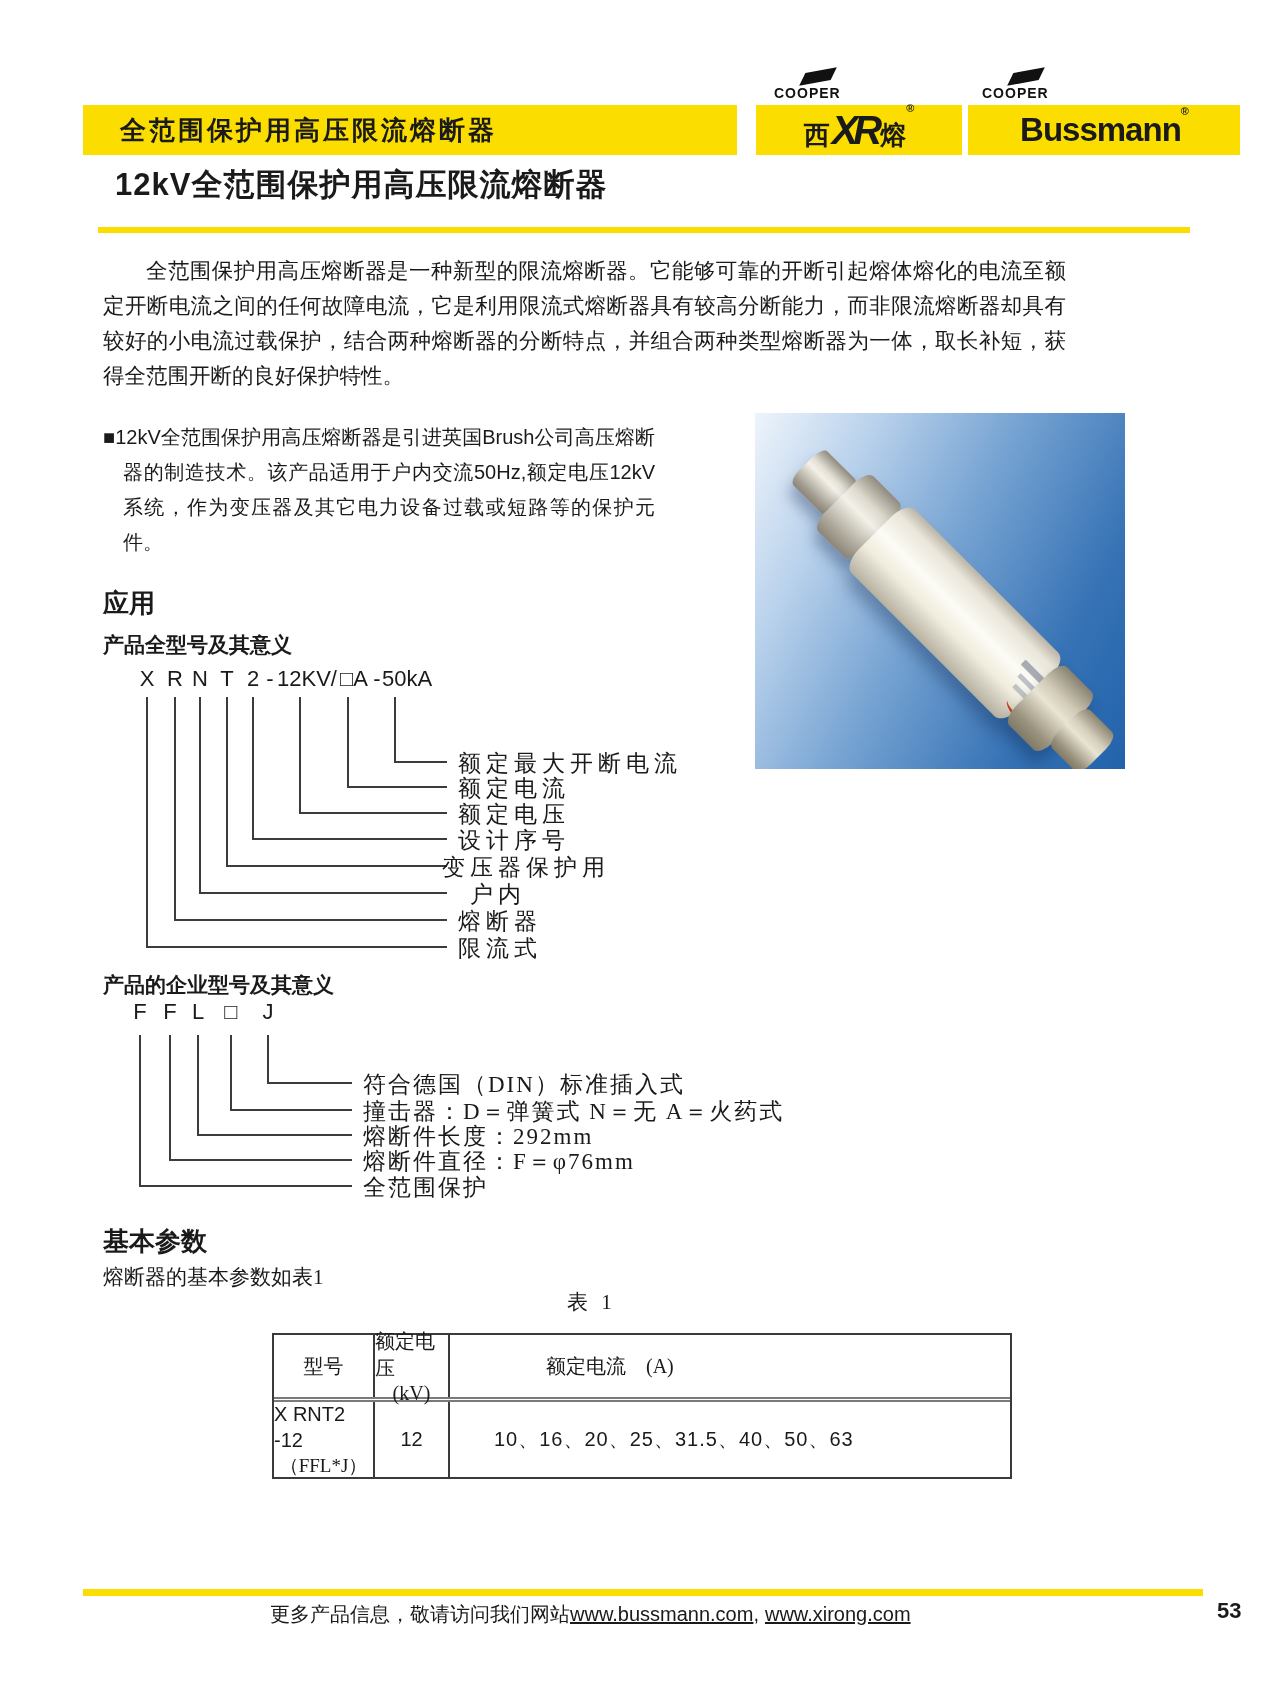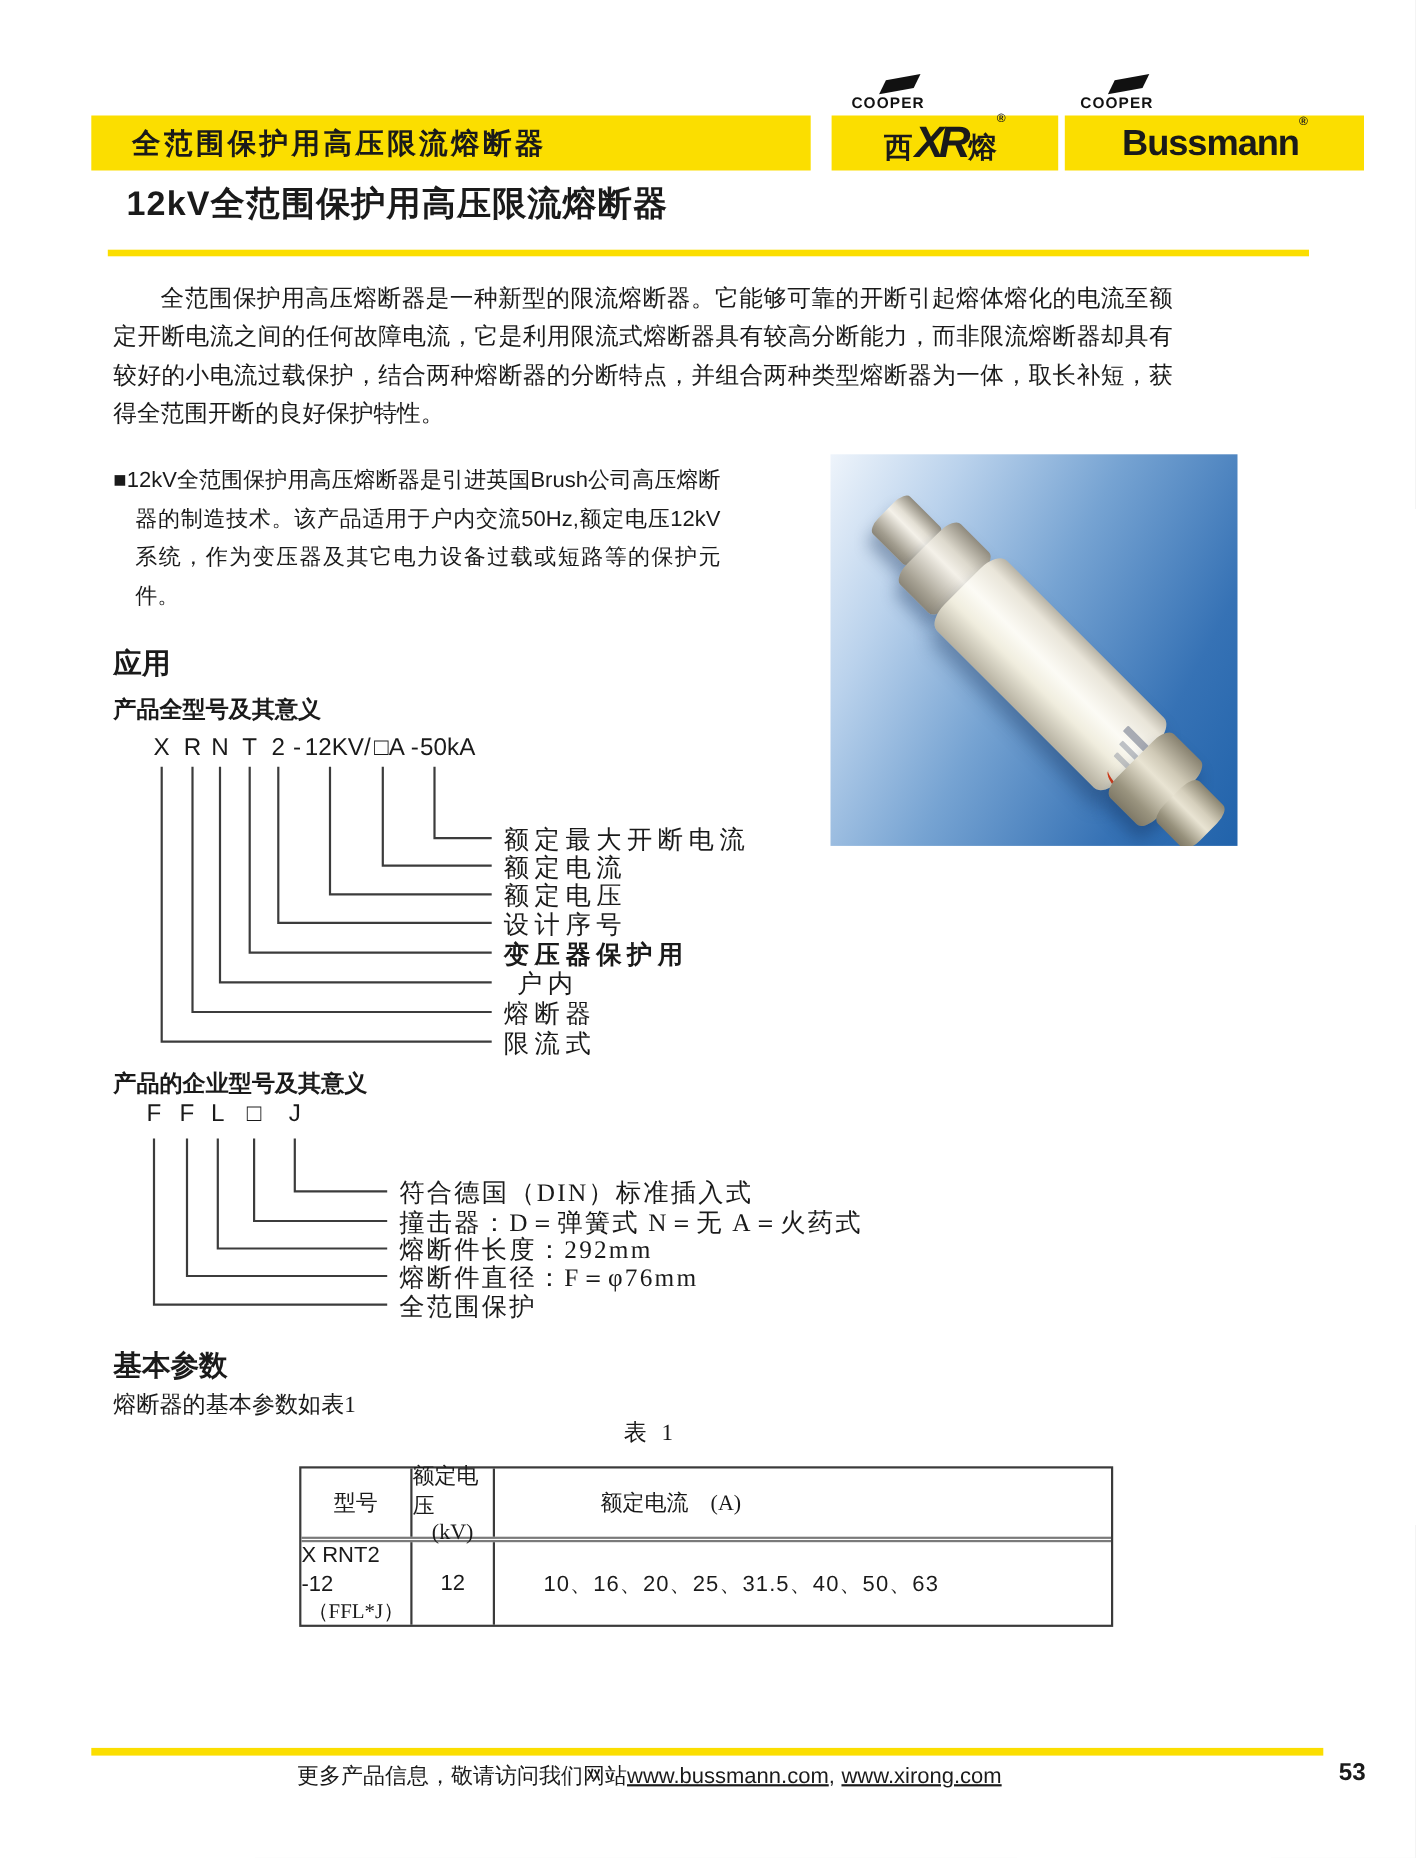--- a/index.html
+++ b/index.html
@@ -195,21 +195,21 @@
       <span class="code-token" style="left: 253px; top: 666px;">2</span>
       <span class="code-token" style="left: 270px; top: 666px;">-</span>
       <span class="code-token" style="left: 307px; top: 666px;">12KV/</span>
       <span class="code-token" style="left: 354px; top: 666px;">□A</span>
       <span class="code-token" style="left: 377px; top: 666px;">-</span>
       <span class="code-token" style="left: 407px; top: 666px;">50kA</span>
       <span class="diag-label d1-label" style="left: 458px; top: 748px;">额定最大开断电流</span>
       <span class="diag-label d1-label" style="left: 458px; top: 773px;">额定电流</span>
       <span class="diag-label d1-label" style="left: 458px; top: 799px;">额定电压</span>
       <span class="diag-label d1-label" style="left: 458px; top: 825px;">设计序号</span>
-      <span class="diag-label d1-label" style="left: 458px; top: 852px; font-weight: bold;">变压器保护用</span>
+      <span class="diag-label d1-label" style="left: 442px; top: 852px;">变压器保护用</span>
       <span class="diag-label d1-label" style="left: 470px; top: 879px;">户内</span>
       <span class="diag-label d1-label" style="left: 458px; top: 906px;">熔断器</span>
       <span class="diag-label d1-label" style="left: 458px; top: 933px;">限流式</span>
       <span class="code-token" style="left: 140px; top: 999px;">F</span>
       <span class="code-token" style="left: 170px; top: 999px;">F</span>
       <span class="code-token" style="left: 198px; top: 999px;">L</span>
       <span class="code-token" style="left: 231px; top: 999px;">□</span>
       <span class="code-token" style="left: 268px; top: 999px;">J</span>
       <span class="diag-label d2-label" style="left: 363px; top: 1069px;">符合德国（DIN）标准插入式</span>
       <span class="diag-label d2-label" style="left: 363px; top: 1096px;">撞击器：D＝弹簧式  N＝无   A＝火药式</span>

